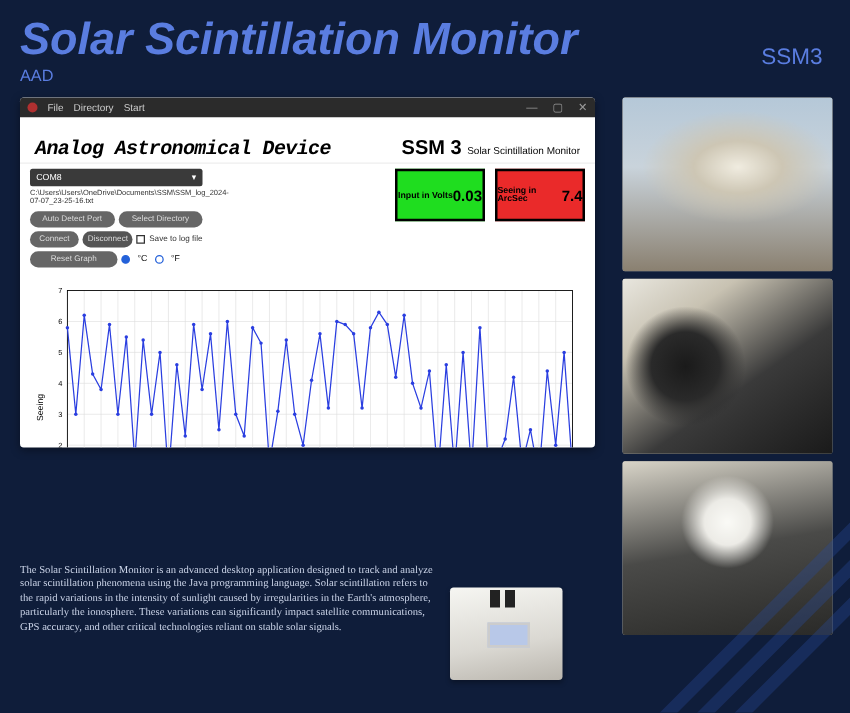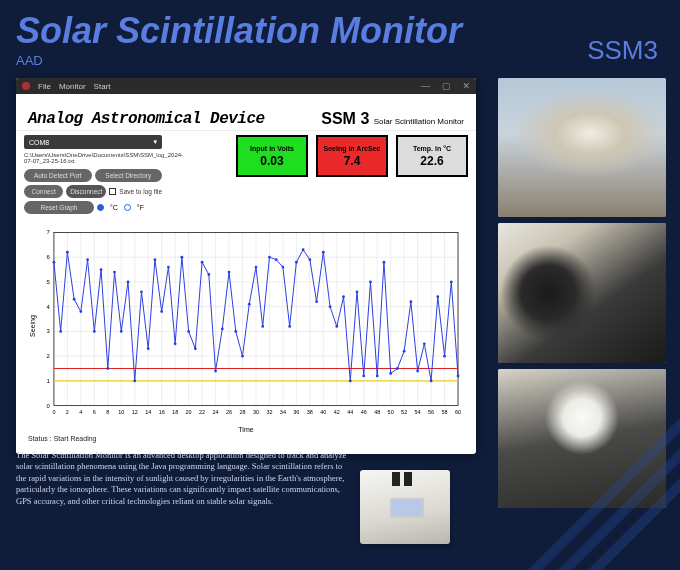--- a/index.html
+++ b/index.html
@@ -22,31 +22,31 @@
   }
   .header-sub {
     color: #5a7de0;
     font-size: 13px;
     position: absolute;
     top: 53px;
     left: 16px;
   }
   .header-right {
     color: #5a7de0;
-    font-size: 26px;
+    font-size: 18px;
     position: absolute;
     top: 35px;
     right: 22px;
   }
   .app-window {
     position: absolute;
     top: 78px;
     left: 16px;
     width: 460px;
-    height: 376px;
+    height: 280px;
     background: #fff;
     border-radius: 3px;
     overflow: hidden;
     box-shadow: 0 2px 8px rgba(0,0,0,0.4);
   }
   .titlebar {
     height: 16px;
     background: #2b2b2b;
     display: flex;
     align-items: center;
@@ -122,21 +122,21 @@
   .readouts {
     display: flex;
     gap: 8px;
     margin-left: auto;
   }
   .readout {
     width: 72px;
     height: 42px;
     border: 2px solid #000;
     display: flex;
-    flex-direction: column;
+    flex-direction: row;
     align-items: center;
     justify-content: center;
     font-size: 7px;
     font-weight: bold;
   }
   .readout .val { font-size: 12px; margin-top: 2px; }
   .ro-volts { background: #1fdd1f; }
   .ro-seeing { background: #ea2a2a; color: #000; }
   .ro-temp { background: #dcdcdc; }
   .chart-zone {
@@ -260,21 +260,21 @@
 <body>
 
 <div class="header-title">Solar Scintillation Monitor</div>
 <div class="header-sub">AAD</div>
 <div class="header-right">SSM3</div>
 
 <div class="app-window">
   <div class="titlebar">
     <span class="tb-dot"></span>
     <span class="tb-menu">File</span>
-    <span class="tb-menu">Monitor</span>
+    <span class="tb-menu">Directory</span>
     <span class="tb-menu">Start</span>
     <span class="tb-spacer"></span>
     <span class="tb-btn">—</span>
     <span class="tb-btn">▢</span>
     <span class="tb-btn">✕</span>
   </div>
 
   <div class="app-header">
     <span class="app-title">Analog Astronomical Device</span>
     <span>
@@ -316,24 +316,20 @@
     </div>
 
     <div class="readouts">
       <div class="readout ro-volts">
         <span>Input in Volts</span>
         <span class="val">0.03</span>
       </div>
       <div class="readout ro-seeing">
         <span>Seeing in ArcSec</span>
         <span class="val">7.4</span>
-      </div>
-      <div class="readout ro-temp">
-        <span>Temp. in °C</span>
-        <span class="val">22.6</span>
       </div>
     </div>
   </div>
 
   <div class="chart-zone">
     <span class="axis-label-y">Seeing</span>
     <svg class="chart-svg" viewBox="0 0 430 200">
       <g id="chart-g">
           <line x1="18" x2="424" y1="180" y2="180" stroke="#ddd" stroke-width="0.5"></line>
           <text x="14" y="182" font-size="6" text-anchor="end" fill="#000">0</text>

